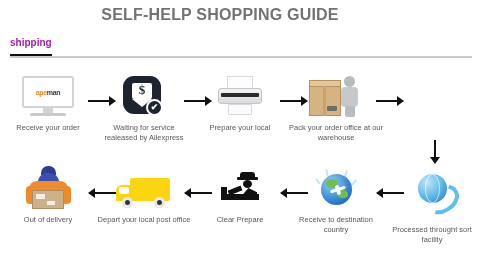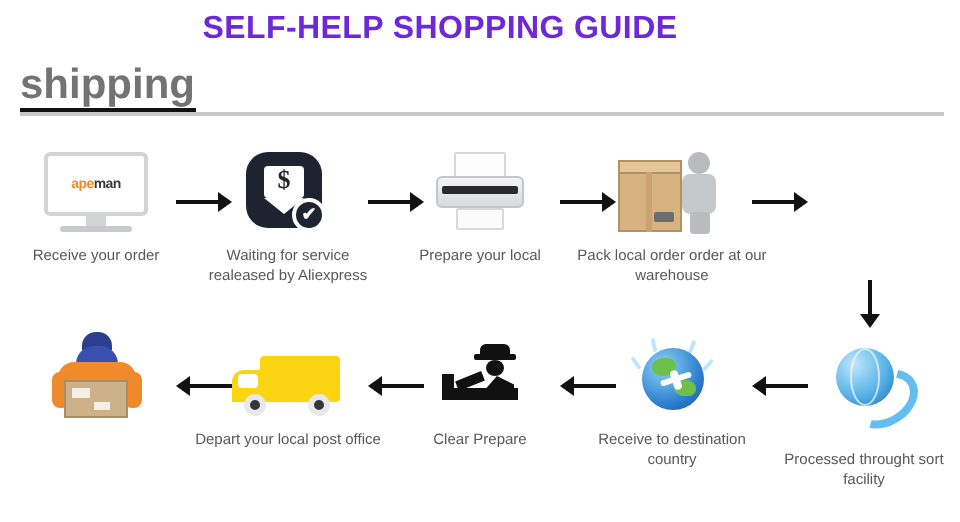--- a/index.html
+++ b/index.html
@@ -9,26 +9,26 @@
     font-family:"Liberation Sans", sans-serif;
     color:#4a4a4a;
     position:relative;
   }
   .page{position:relative;width:480px;height:261px;}
 
   
   .title{
     position:absolute;left:0;top:6px;width:440px;
     text-align:center;
-    font-size:16px;font-weight:bold;color:#6d28d9;
+    font-size:16px;font-weight:bold;color:#737373;
     letter-spacing:.2px;
   }
   .section-head{
     position:absolute;left:10px;top:34px;
-    font-size:21px;font-weight:bold;color:#737373;
+    font-size:10px;font-weight:bold;color:#a21caf;
     padding-bottom:3px;
     border-bottom:3px solid #111;
     line-height:17px;
   }
   .rule{
     position:absolute;left:10px;top:56px;width:462px;height:2px;
     background:#c9c9c9;
   }
 
   
@@ -297,21 +297,21 @@
         <div class="ic pack">
           <div class="head2"></div>
             <div class="torso"></div>
             <div class="leg"></div>
           <div class="boxtop"></div>
             <div class="boxf"></div>
             <div class="tape"></div>
             <div class="lbl"></div>
         </div>
       </div>
-      <div class="cap">Pack local order order at our warehouse</div>
+      <div class="cap">Pack your order office at our warehouse</div>
     </div>
 
     <div class="arrow right" style="left:376px;top:22px;width:28px;">
       <div class="shaft" style="width:23px;"></div>
         <div class="head"></div>
     </div>
 
   </div>
 
   <div class="arrow-v" style="left:430px;top:140px;height:24px;">
@@ -327,20 +327,21 @@
           <div class="capb"></div>
             <div class="hood"></div>
             <div class="shl"></div>
           <div class="armL"></div>
             <div class="armR"></div>
           <div class="bx"></div>
             <div class="bxl"></div>
             <div class="bxt"></div>
         </div>
       </div>
+      <div class="cap">Out of delivery</div>
     </div>
 
     <div class="arrow left" style="left:88px;top:22px;width:28px;">
       <div class="shaft" style="width:23px;left:5px;"></div>
         <div class="head"></div>
     </div>
 
     <div class="step" style="left:96px;">
       <div class="icon-box">
         <div class="ic van">

